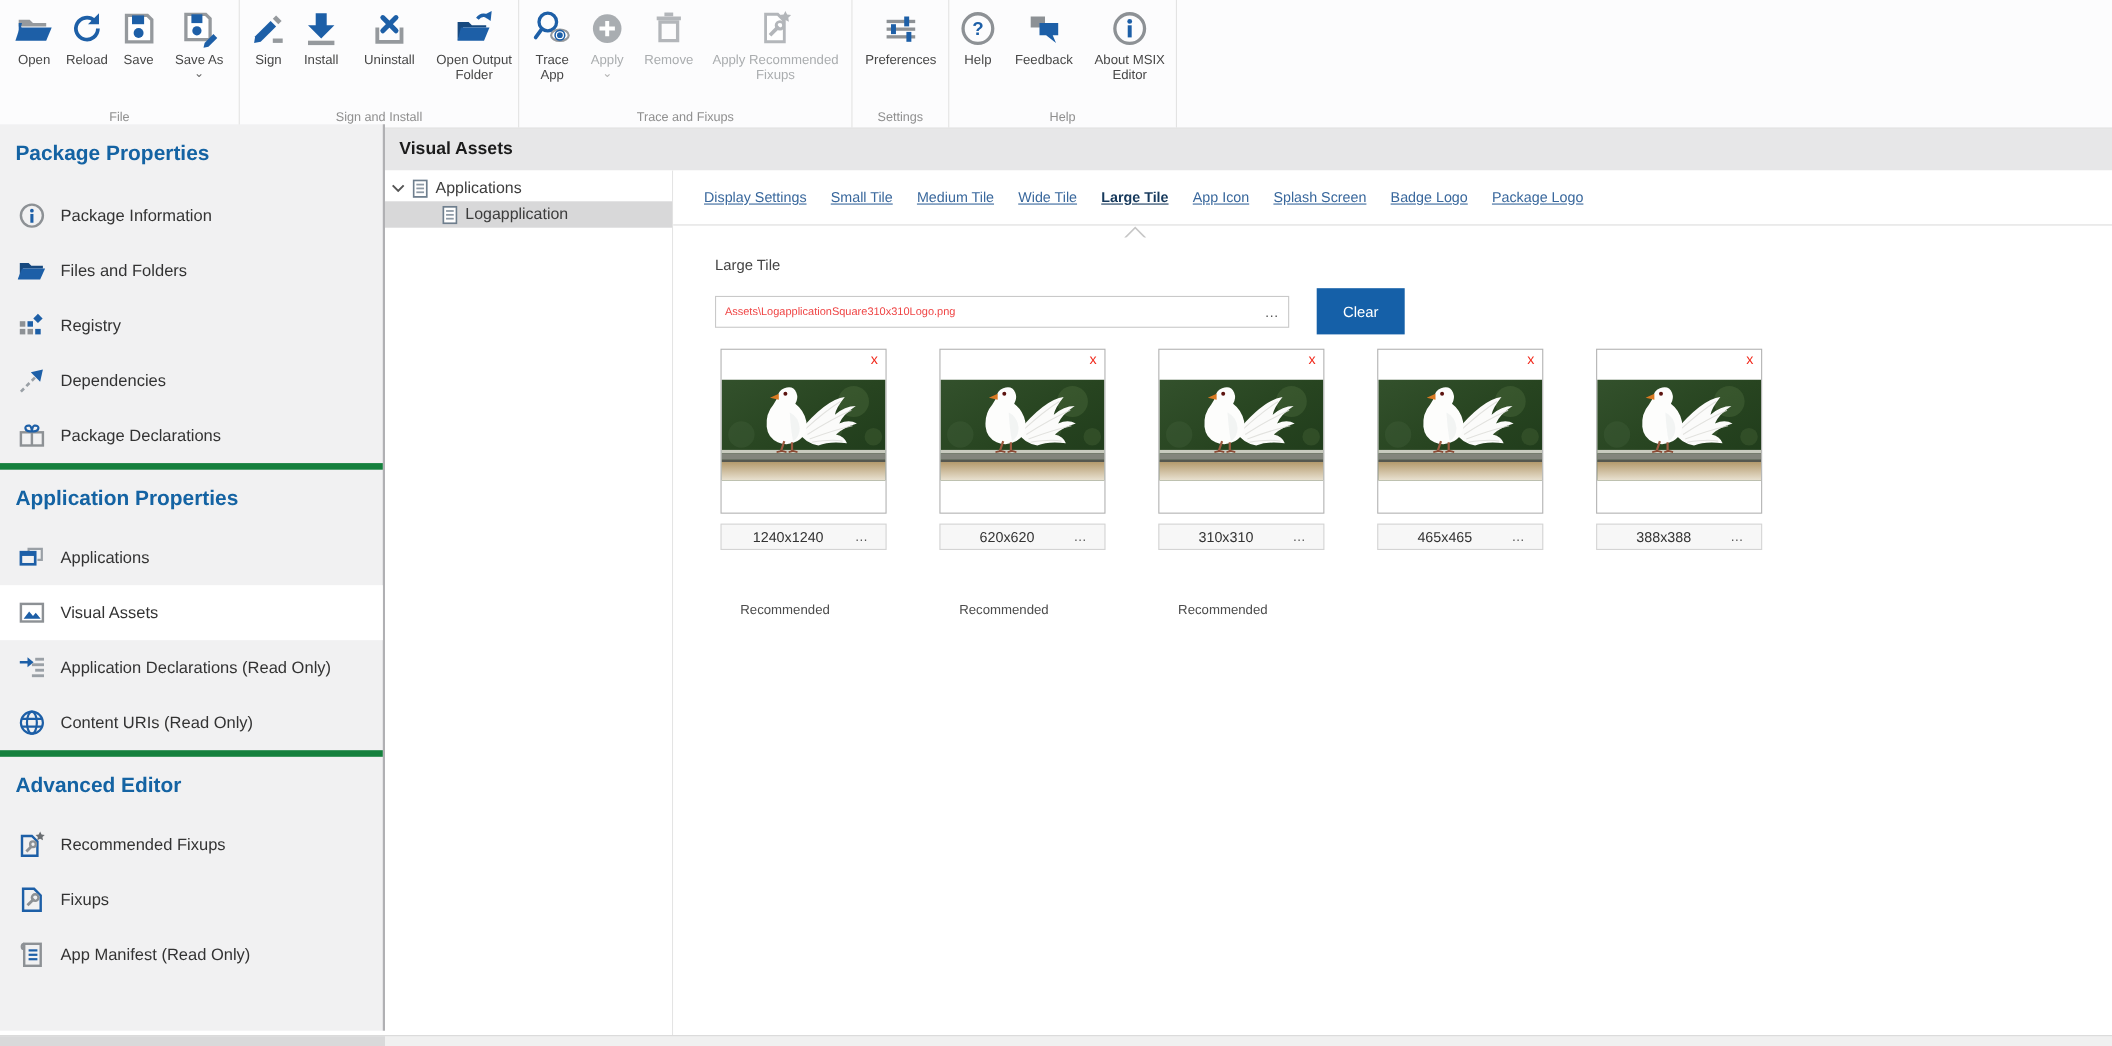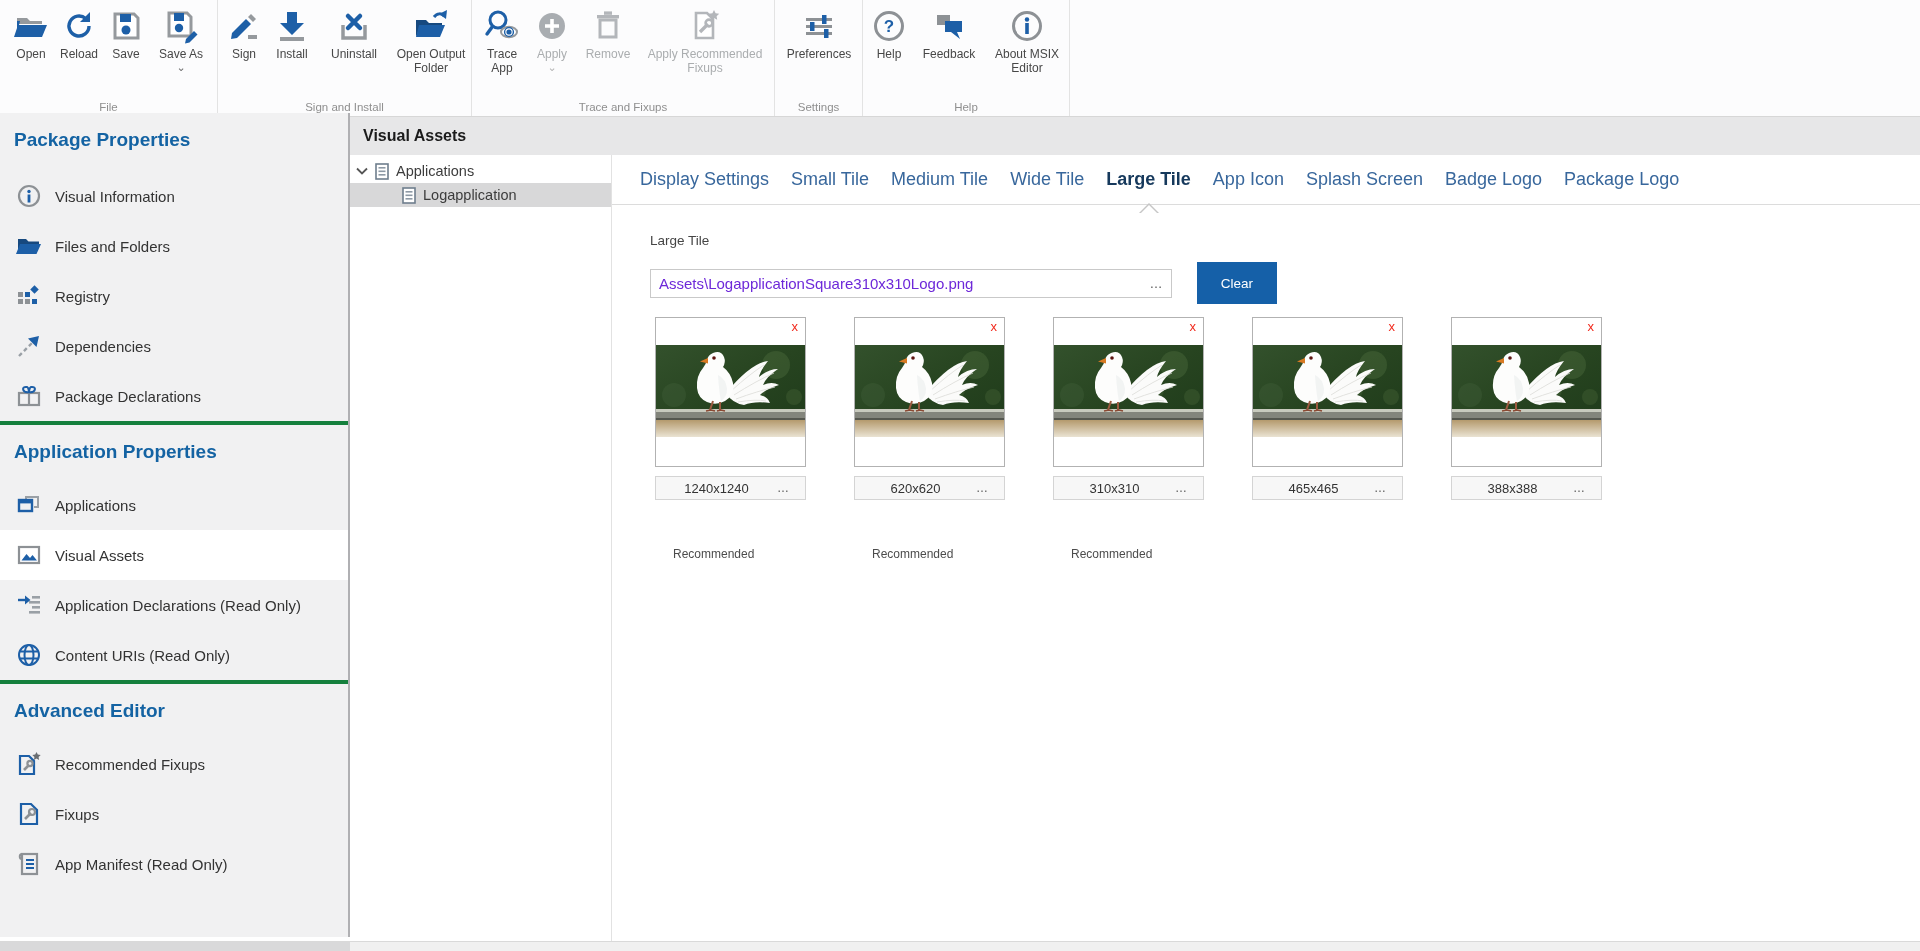--- a/index.html
+++ b/index.html
@@ -20,21 +20,21 @@
   .ritem.disabled .cap { color:#aaadaf; }
   .chev { font-size:11px; color:#6d6d6d; line-height:9px; margin-top:1px; }
   .ritem.disabled .chev { color:#b5b5b5; }
 
   
   .sidebar { position:absolute; left:0; top:113px; width:350px; height:824px;
     background:#f1f1f2; border-right:2px solid #b0b0b3; }
   .sb-heading { padding:16px 0 0 14px; height:58px; font-size:19px; font-weight:bold;
     color:#1463a3; }
   .sb-section2 .sb-heading, .sb-section3 .sb-heading { height:55px; }
-  .sb-section2, .sb-section3 { border-top:4px solid #15803d; margin:0 0 0 0; }
+  .sb-section2, .sb-section3 { border-top:6px solid #15803d; margin:0 0 0 0; }
   .sb-item { height:50px; display:flex; align-items:center; padding-left:16px;
     font-size:15px; color:#333; cursor:default; }
   .sb-item .icon { width:26px; height:26px; margin-right:13px; flex:none; }
   .sb-item .icon svg { width:26px; height:26px; display:block; }
   .sb-item.selected { background:#ffffff; }
 
   
   .header-bar { position:absolute; left:350px; top:117px; width:1570px; height:38px;
     background:#e7e7e8; display:flex; align-items:center; padding-left:13px;
     font-size:16px; font-weight:bold; color:#1b1b1b; }
@@ -47,32 +47,32 @@
   .tree-row.root { padding-left:6px; }
   .tree-row.selected { background:#d8d8d9; padding-left:52px; }
   .tree-row .tw { width:16px; margin-right:3px; display:flex; align-items:center; }
   .tree-row .doc { width:14px; height:17px; margin-right:7px; display:flex; }
 
   
   .content { position:absolute; left:612px; top:155px; width:1308px; height:786px;
     background:#fff; }
   .tabs { display:flex; gap:22px; padding-left:28px; height:50px; align-items:center;
     border-bottom:1px solid #dcdcdc; }
-  .tab { font-size:18px; color:#38679c; position:relative; white-space:nowrap; cursor:default; }
+  .tab { font-size:13px; color:#38679c; position:relative; white-space:nowrap; cursor:default;text-decoration:underline; }
   .tab.selected { font-weight:bold; color:#16395c; }
   .tab.selected::before { content:""; position:absolute; left:50%; margin-left:-10px;
     top:24px; width:0; height:0; border:10px solid transparent; border-bottom-color:#c6c6c6; }
   .tab.selected::after { content:""; position:absolute; left:50%; margin-left:-9px;
     top:27px; width:0; height:0; border:9px solid transparent; border-bottom-color:#ffffff; }
 
   .field-label { margin:28px 0 0 38px; font-size:13.5px; color:#454545; }
   .input-row { margin:14px 0 0 38px; display:flex; align-items:center; height:42px; }
   .path-input-wrap { width:522px; height:29px; border:1px solid #c9c9c9; background:#fff;
     display:flex; align-items:center; }
-  input.path { flex:1; border:none; outline:none; font-size:15px; color:#6d28d9;
+  input.path { flex:1; border:none; outline:none; font-size:10px; color:#ef4444;
     padding-left:8px; font-family:inherit; background:transparent; }
   .browse-btn { width:30px; text-align:center; color:#555; font-size:13px; cursor:default; }
   .clear-btn { margin-left:25px; width:80px; height:42px; background:#1560a8; color:#fff;
     border:none; font-size:13.5px; font-family:inherit; cursor:default; }
 
   .tiles { display:flex; gap:48px; margin:13px 0 0 43px; }
   .tile-col { width:151px; flex:none; }
   .tile-card { position:relative; width:151px; height:150px; background:#fff;
     border:1px solid #b2b2b2; }
   .tile-x { position:absolute; top:2px; right:7px; color:#f12b1e; font-size:13px;
@@ -328,21 +328,21 @@
   <div class="sb-section1">
     <div class="sb-heading">Package Properties</div>
     <div class="sb-item">
       <span class="icon">
           <svg viewBox="0 0 26 26">
             <circle cx="13" cy="13" r="10" fill="none" stroke="#8d9195" stroke-width="2.2"></circle>
             <circle cx="13" cy="8.5" r="1.7" fill="#1d5fa7"></circle>
             <rect x="11.6" y="11.5" width="2.8" height="8" fill="#1d5fa7"></rect>
           </svg>
         </span>
-      <span>Visual Information</span>
+      <span>Package Information</span>
     </div>
     <div class="sb-item">
       <span class="icon">
           <svg viewBox="0 0 26 26">
             <path fill="#17497f" d="M2 20V6h8l2.5 2.5H23V11H5z"></path>
             <path fill="#1d5fa7" d="M4 11h21l-4.5 10H0z"></path>
           </svg>
         </span>
       <span>Files and Folders</span>
     </div>

